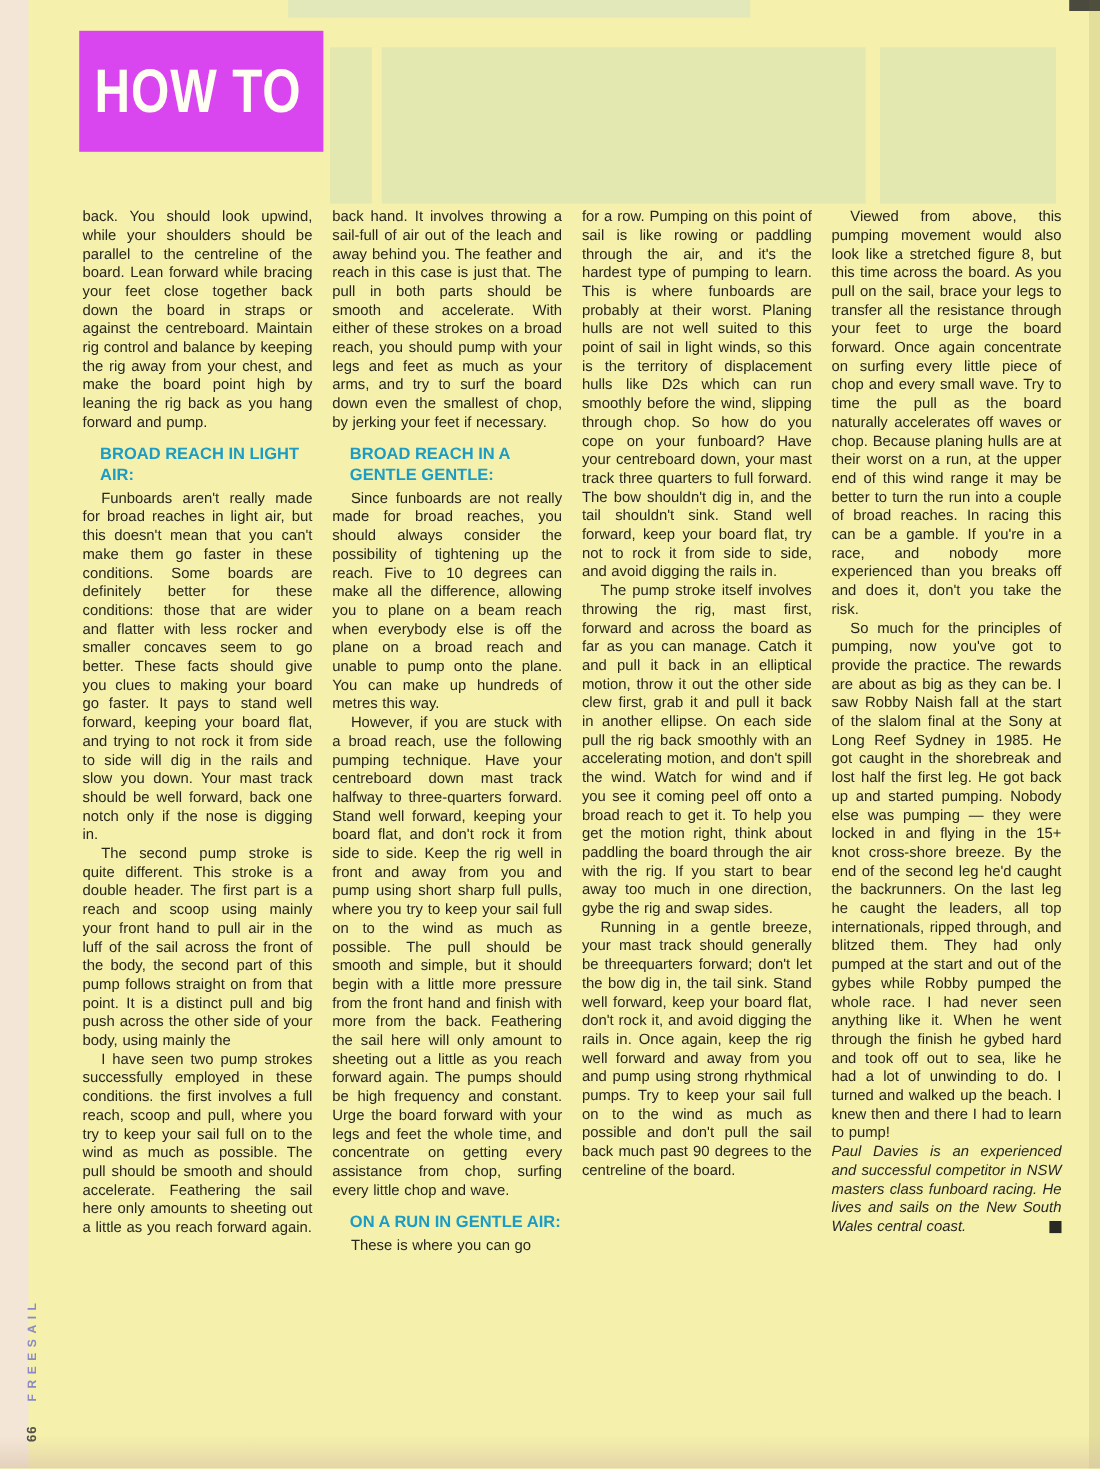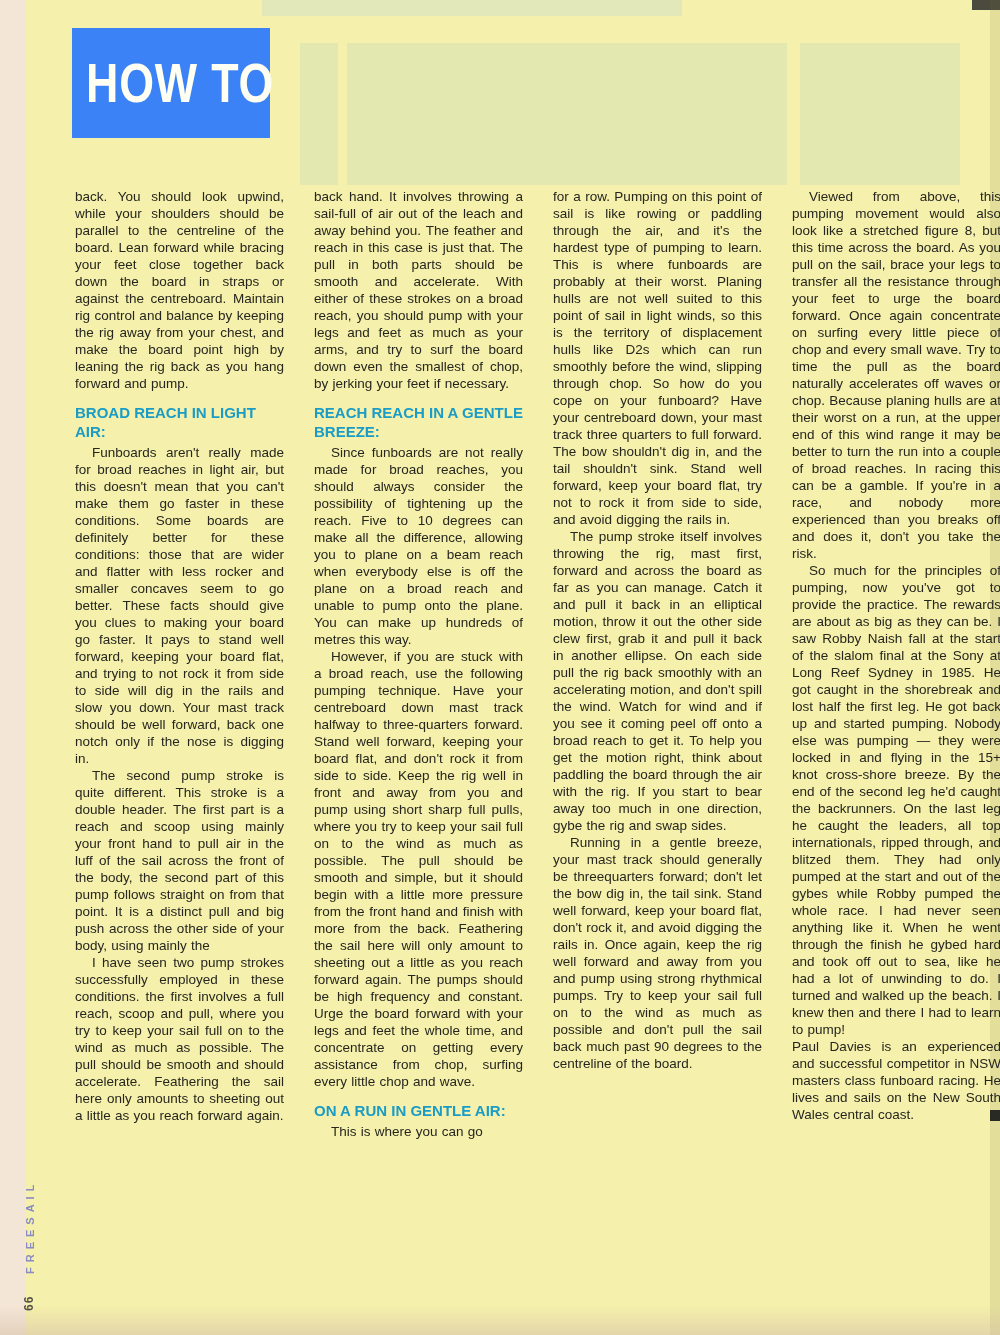--- a/index.html
+++ b/index.html
@@ -15,44 +15,44 @@
                   background:linear-gradient(to bottom, rgba(220,200,175,0.0), rgba(214,192,168,0.55)); }
   .top-band     { position:absolute; left:262px; top:0; width:420px; height:16px; background:#e2e8ba; }
   .corner-dark  { position:absolute; left:972px; top:0; width:28px; height:10px; background:#4a4a3e; }
   
   .ghost { position:absolute; top:43px; height:142px; background:rgba(186,214,186,0.32); }
   .ghost-a { left:300px; width:38px; }
   .ghost-b { left:347px; width:440px; }
   .ghost-c { left:800px; width:160px; }
 
   
-  .banner { position:absolute; left:72px; top:28px; width:198px; height:110px; background:#3b82f6; }
+  .banner { position:absolute; left:72px; top:28px; width:222px; height:110px; background:#d946ef; }
   .banner-title {
     position:absolute; left:14px; top:22px;
     font-size:56px; font-weight:bold; color:#fffef2;
     letter-spacing:1px; white-space:nowrap;
     transform:scaleX(0.80); transform-origin:left center;
   }
 
   
   .vert { position:absolute; transform:rotate(-90deg); transform-origin:left bottom; white-space:nowrap; }
   .mag-name   { left:36px; top:1262px; font-size:11px; font-weight:bold; letter-spacing:5px; color:#8a8ac8; }
   .page-folio { left:36px; top:1297px; font-size:12px; font-weight:bold; letter-spacing:1px; color:#55524a; }
 
   
-  .columns { position:absolute; left:75px; top:188px; width:877px; display:flex; gap:30px; }
+  .columns { position:absolute; left:75px; top:188px; width:877px; display:flex; gap:18px; }
   .col { width:209px; flex:0 0 209px; }
   .paragraph {
     margin:0; font-size:13.5px; line-height:17px; text-align:justify;
     color:#26261f; word-spacing:0.5px;
   }
   .paragraph.indent { text-indent:17px; }
-  .paragraph.italic { }
+  .paragraph.italic { font-style:italic; }
   .heading {
-    margin:11px 0 3px 0; font-size:15px; line-height:19px;
+    margin:11px 0 3px 16px; font-size:15px; line-height:19px;
     font-weight:bold; color:#1a9cc6;
   }
   .col .heading:first-child { margin-top:0; }
   .endmark { float:right; width:11px; height:11px; background:#2a2a24; margin-top:4px; }
 </style>
 </head>
 <body>
 
 <div class="left-strip"></div>
 <div class="top-band"></div>
@@ -73,25 +73,25 @@
 <div class="columns">
     <div class="col">
       <p class="paragraph">back. You should look upwind, while your shoulders should be parallel to the centreline of the board. Lean forward while bracing your feet close together back down the board in straps or against the centreboard. Maintain rig control and balance by keeping the rig away from your chest, and make the board point high by leaning the rig back as you hang forward and pump.</p>
       <h3 class="heading">BROAD REACH IN LIGHT AIR:</h3>
       <p class="paragraph indent">Funboards aren't really made for broad reaches in light air, but this doesn't mean that you can't make them go faster in these conditions. Some boards are definitely better for these conditions: those that are wider and flatter with less rocker and smaller concaves seem to go better. These facts should give you clues to making your board go faster. It pays to stand well forward, keeping your board flat, and trying to not rock it from side to side will dig in the rails and slow you down. Your mast track should be well forward, back one notch only if the nose is digging in.</p>
       <p class="paragraph indent">The second pump stroke is quite different. This stroke is a double header. The first part is a reach and scoop using mainly your front hand to pull air in the luff of the sail across the front of the body, the second part of this pump follows straight on from that point. It is a distinct pull and big push across the other side of your body, using mainly the</p>
       <p class="paragraph indent">I have seen two pump strokes successfully employed in these conditions. the first involves a full reach, scoop and pull, where you try to keep your sail full on to the wind as much as possible. The pull should be smooth and should accelerate. Feathering the sail here only amounts to sheeting out a little as you reach forward again.</p>
     </div>
     <div class="col">
       <p class="paragraph">back hand. It involves throwing a sail-full of air out of the leach and away behind you. The feather and reach in this case is just that. The pull in both parts should be smooth and accelerate. With either of these strokes on a broad reach, you should pump with your legs and feet as much as your arms, and try to surf the board down even the smallest of chop, by jerking your feet if necessary.</p>
-      <h3 class="heading">REACH REACH IN A GENTLE BREEZE:</h3>
+      <h3 class="heading">BROAD REACH IN A GENTLE GENTLE:</h3>
       <p class="paragraph indent">Since funboards are not really made for broad reaches, you should always consider the possibility of tightening up the reach. Five to 10 degrees can make all the difference, allowing you to plane on a beam reach when everybody else is off the plane on a broad reach and unable to pump onto the plane. You can make up hundreds of metres this way.</p>
       <p class="paragraph indent">However, if you are stuck with a broad reach, use the following pumping technique. Have your centreboard down mast track halfway to three-quarters forward. Stand well forward, keeping your board flat, and don't rock it from side to side. Keep the rig well in front and away from you and pump using short sharp full pulls, where you try to keep your sail full on to the wind as much as possible. The pull should be smooth and simple, but it should begin with a little more pressure from the front hand and finish with more from the back. Feathering the sail here will only amount to sheeting out a little as you reach forward again. The pumps should be high frequency and constant. Urge the board forward with your legs and feet the whole time, and concentrate on getting every assistance from chop, surfing every little chop and wave.</p>
       <h3 class="heading">ON A RUN IN GENTLE AIR:</h3>
-      <p class="paragraph indent">This is where you can go</p>
+      <p class="paragraph indent">These is where you can go</p>
     </div>
     <div class="col">
       <p class="paragraph">for a row. Pumping on this point of sail is like rowing or paddling through the air, and it's the hardest type of pumping to learn. This is where funboards are probably at their worst. Planing hulls are not well suited to this point of sail in light winds, so this is the territory of displacement hulls like D2s which can run smoothly before the wind, slipping through chop. So how do you cope on your funboard? Have your centreboard down, your mast track three quarters to full forward. The bow shouldn't dig in, and the tail shouldn't sink. Stand well forward, keep your board flat, try not to rock it from side to side, and avoid digging the rails in.</p>
       <p class="paragraph indent">The pump stroke itself involves throwing the rig, mast first, forward and across the board as far as you can manage. Catch it and pull it back in an elliptical motion, throw it out the other side clew first, grab it and pull it back in another ellipse. On each side pull the rig back smoothly with an accelerating motion, and don't spill the wind. Watch for wind and if you see it coming peel off onto a broad reach to get it. To help you get the motion right, think about paddling the board through the air with the rig. If you start to bear away too much in one direction, gybe the rig and swap sides.</p>
       <p class="paragraph indent">Running in a gentle breeze, your mast track should generally be threequarters forward; don't let the bow dig in, the tail sink. Stand well forward, keep your board flat, don't rock it, and avoid digging the rails in. Once again, keep the rig well forward and away from you and pump using strong rhythmical pumps. Try to keep your sail full on to the wind as much as possible and don't pull the sail back much past 90 degrees to the centreline of the board.</p>
     </div>
     <div class="col">
       <p class="paragraph indent">Viewed from above, this pumping movement would also look like a stretched figure 8, but this time across the board. As you pull on the sail, brace your legs to transfer all the resistance through your feet to urge the board forward. Once again concentrate on surfing every little piece of chop and every small wave. Try to time the pull as the board naturally accelerates off waves or chop. Because planing hulls are at their worst on a run, at the upper end of this wind range it may be better to turn the run into a couple of broad reaches. In racing this can be a gamble. If you're in a race, and nobody more experienced than you breaks off and does it, don't you take the risk.</p>
       <p class="paragraph indent">So much for the principles of pumping, now you've got to provide the practice. The rewards are about as big as they can be. I saw Robby Naish fall at the start of the slalom final at the Sony at Long Reef Sydney in 1985. He got caught in the shorebreak and lost half the first leg. He got back up and started pumping. Nobody else was pumping — they were locked in and flying in the 15+ knot cross-shore breeze. By the end of the second leg he'd caught the backrunners. On the last leg he caught the leaders, all top internationals, ripped through, and blitzed them. They had only pumped at the start and out of the gybes while Robby pumped the whole race. I had never seen anything like it. When he went through the finish he gybed hard and took off out to sea, like he had a lot of unwinding to do. I turned and walked up the beach. I knew then and there I had to learn to pump!</p>
       <p class="paragraph italic">Paul Davies is an experienced and successful competitor in NSW masters class funboard racing. He lives and sails on the New South Wales central coast.<span class="endmark"></span></p>

